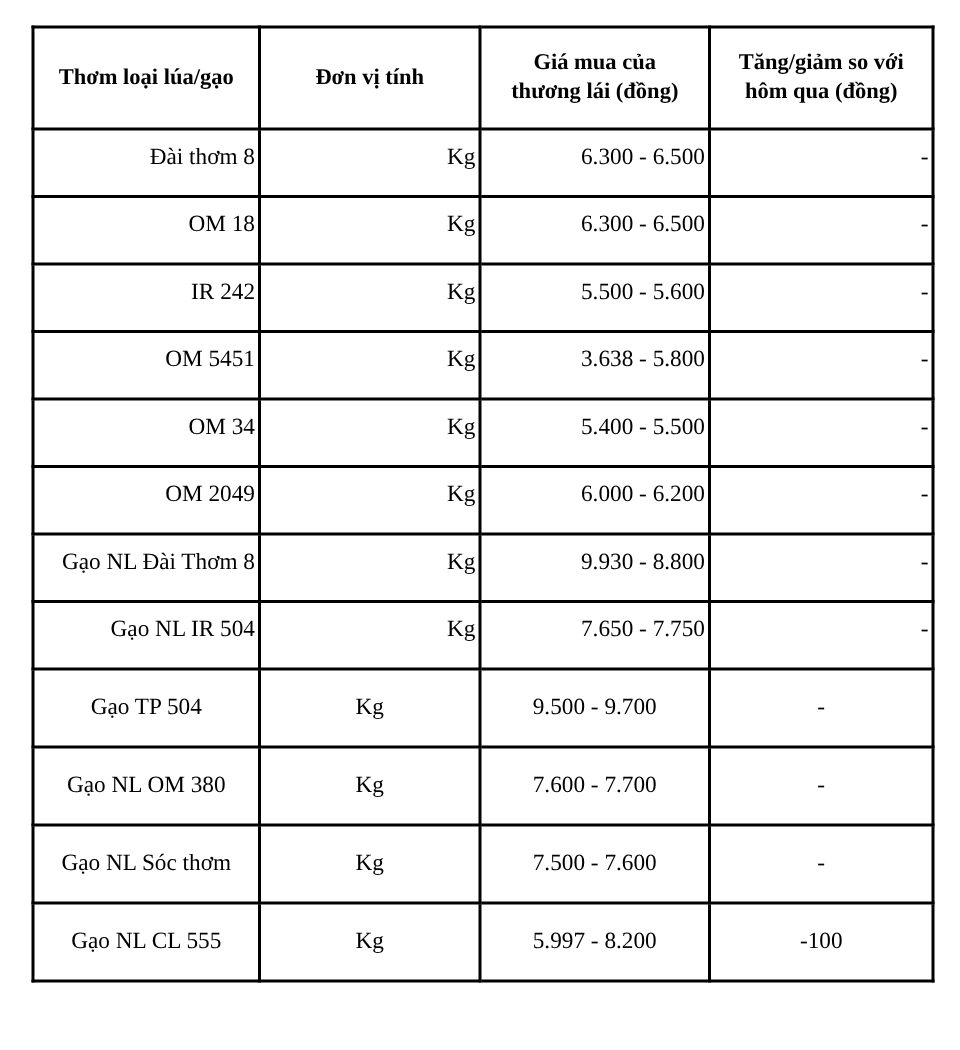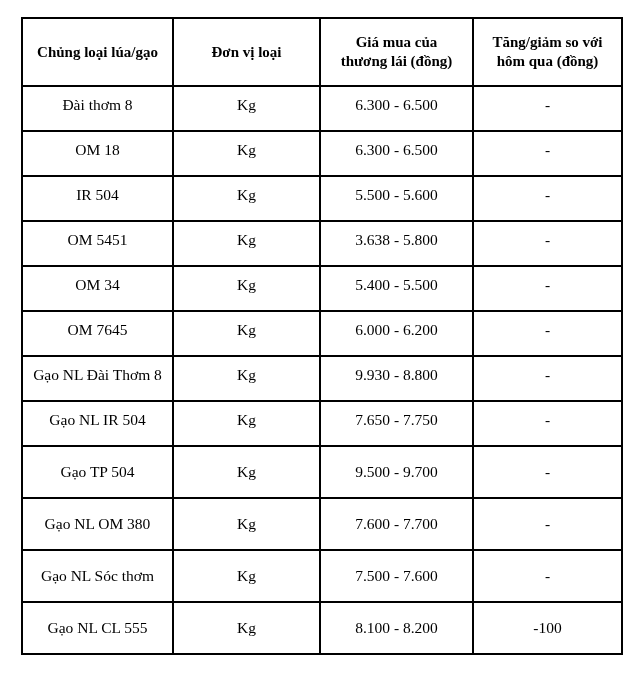--- a/index.html
+++ b/index.html
@@ -44,20 +44,21 @@
   .price-table td {
     font-size: 15.5px;
     line-height: 1.15;
   }
   tr.row-tall {
     height: 45px;
   }
   tr.row-tall td {
     vertical-align: top;
     padding-top: 9px;
+    text-align: right;
   }
   tr.row-short {
     height: 52px;
   }
   tr.row-short td {
     vertical-align: middle;
   }
 </style>
 </head>
 <body>
@@ -65,22 +66,22 @@
 <div class="page">
   <table class="price-table">
     <colgroup>
       <col style="width:151px">
       <col style="width:147px">
       <col style="width:153px">
       <col style="width:149px">
     </colgroup>
     <thead>
       <tr>
-        <th>Chủng loại lúa/gạo</th>
-        <th>Đơn vị loại</th>
+        <th>Thơm loại lúa/gạo</th>
+        <th>Đơn vị tính</th>
         <th>Giá mua của
 thương lái (đồng)</th>
         <th>Tăng/giảm so với
 hôm qua (đồng)</th>
       </tr>
     </thead>
     <tbody id="table-body">
   <tr class="row-tall">
     <td>Đài thơm 8</td>
     <td>Kg</td>
@@ -89,42 +90,42 @@
   </tr>
 
   <tr class="row-tall">
     <td>OM 18</td>
     <td>Kg</td>
     <td>6.300 - 6.500</td>
     <td>-</td>
   </tr>
 
   <tr class="row-tall">
-    <td>IR 504</td>
+    <td>IR 242</td>
     <td>Kg</td>
     <td>5.500 - 5.600</td>
     <td>-</td>
   </tr>
 
   <tr class="row-tall">
     <td>OM 5451</td>
     <td>Kg</td>
     <td>3.638 - 5.800</td>
     <td>-</td>
   </tr>
 
   <tr class="row-tall">
     <td>OM 34</td>
     <td>Kg</td>
     <td>5.400 - 5.500</td>
     <td>-</td>
   </tr>
 
   <tr class="row-tall">
-    <td>OM 7645</td>
+    <td>OM 2049</td>
     <td>Kg</td>
     <td>6.000 - 6.200</td>
     <td>-</td>
   </tr>
 
   <tr class="row-tall">
     <td>Gạo NL Đài Thơm 8</td>
     <td>Kg</td>
     <td>9.930 - 8.800</td>
     <td>-</td>
@@ -156,18 +157,18 @@
   <tr class="row-short">
     <td>Gạo NL Sóc thơm</td>
     <td>Kg</td>
     <td>7.500 - 7.600</td>
     <td>-</td>
   </tr>
 
   <tr class="row-short">
     <td>Gạo NL CL 555</td>
     <td>Kg</td>
-    <td>8.100 - 8.200</td>
+    <td>5.997 - 8.200</td>
     <td>-100</td>
   </tr>
 </tbody>
   </table>
 </div>
 
 </body></html>

